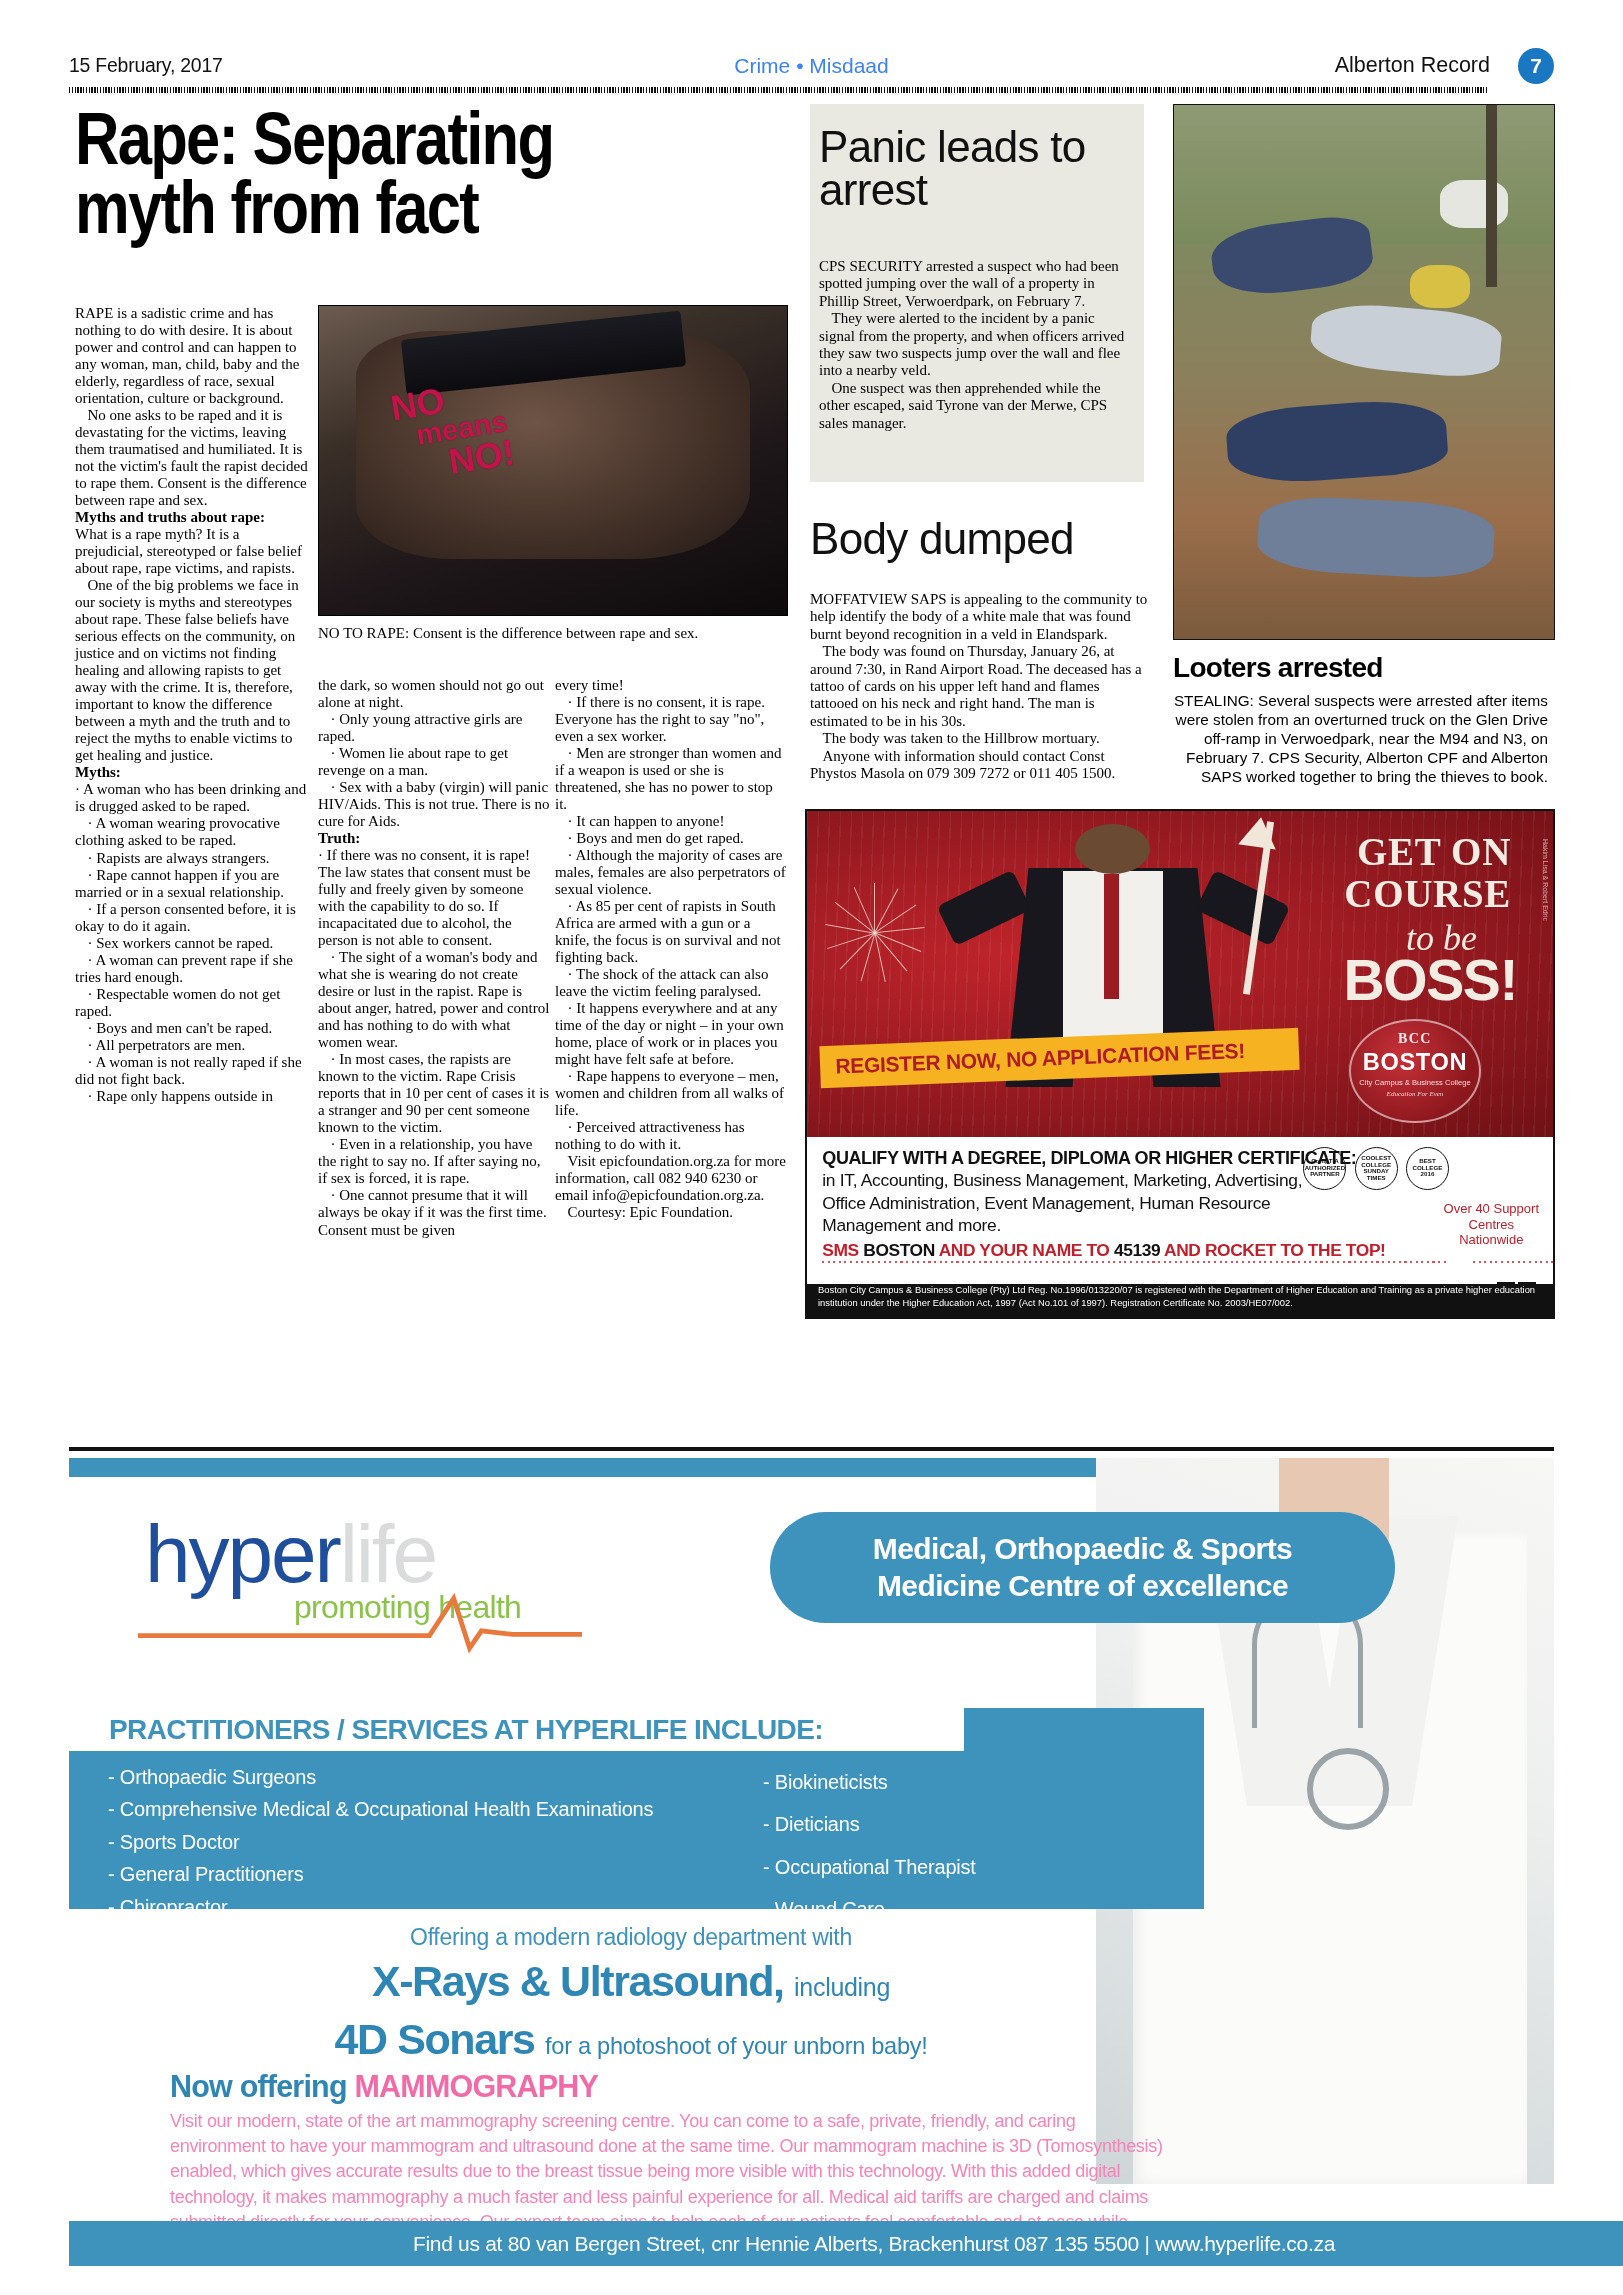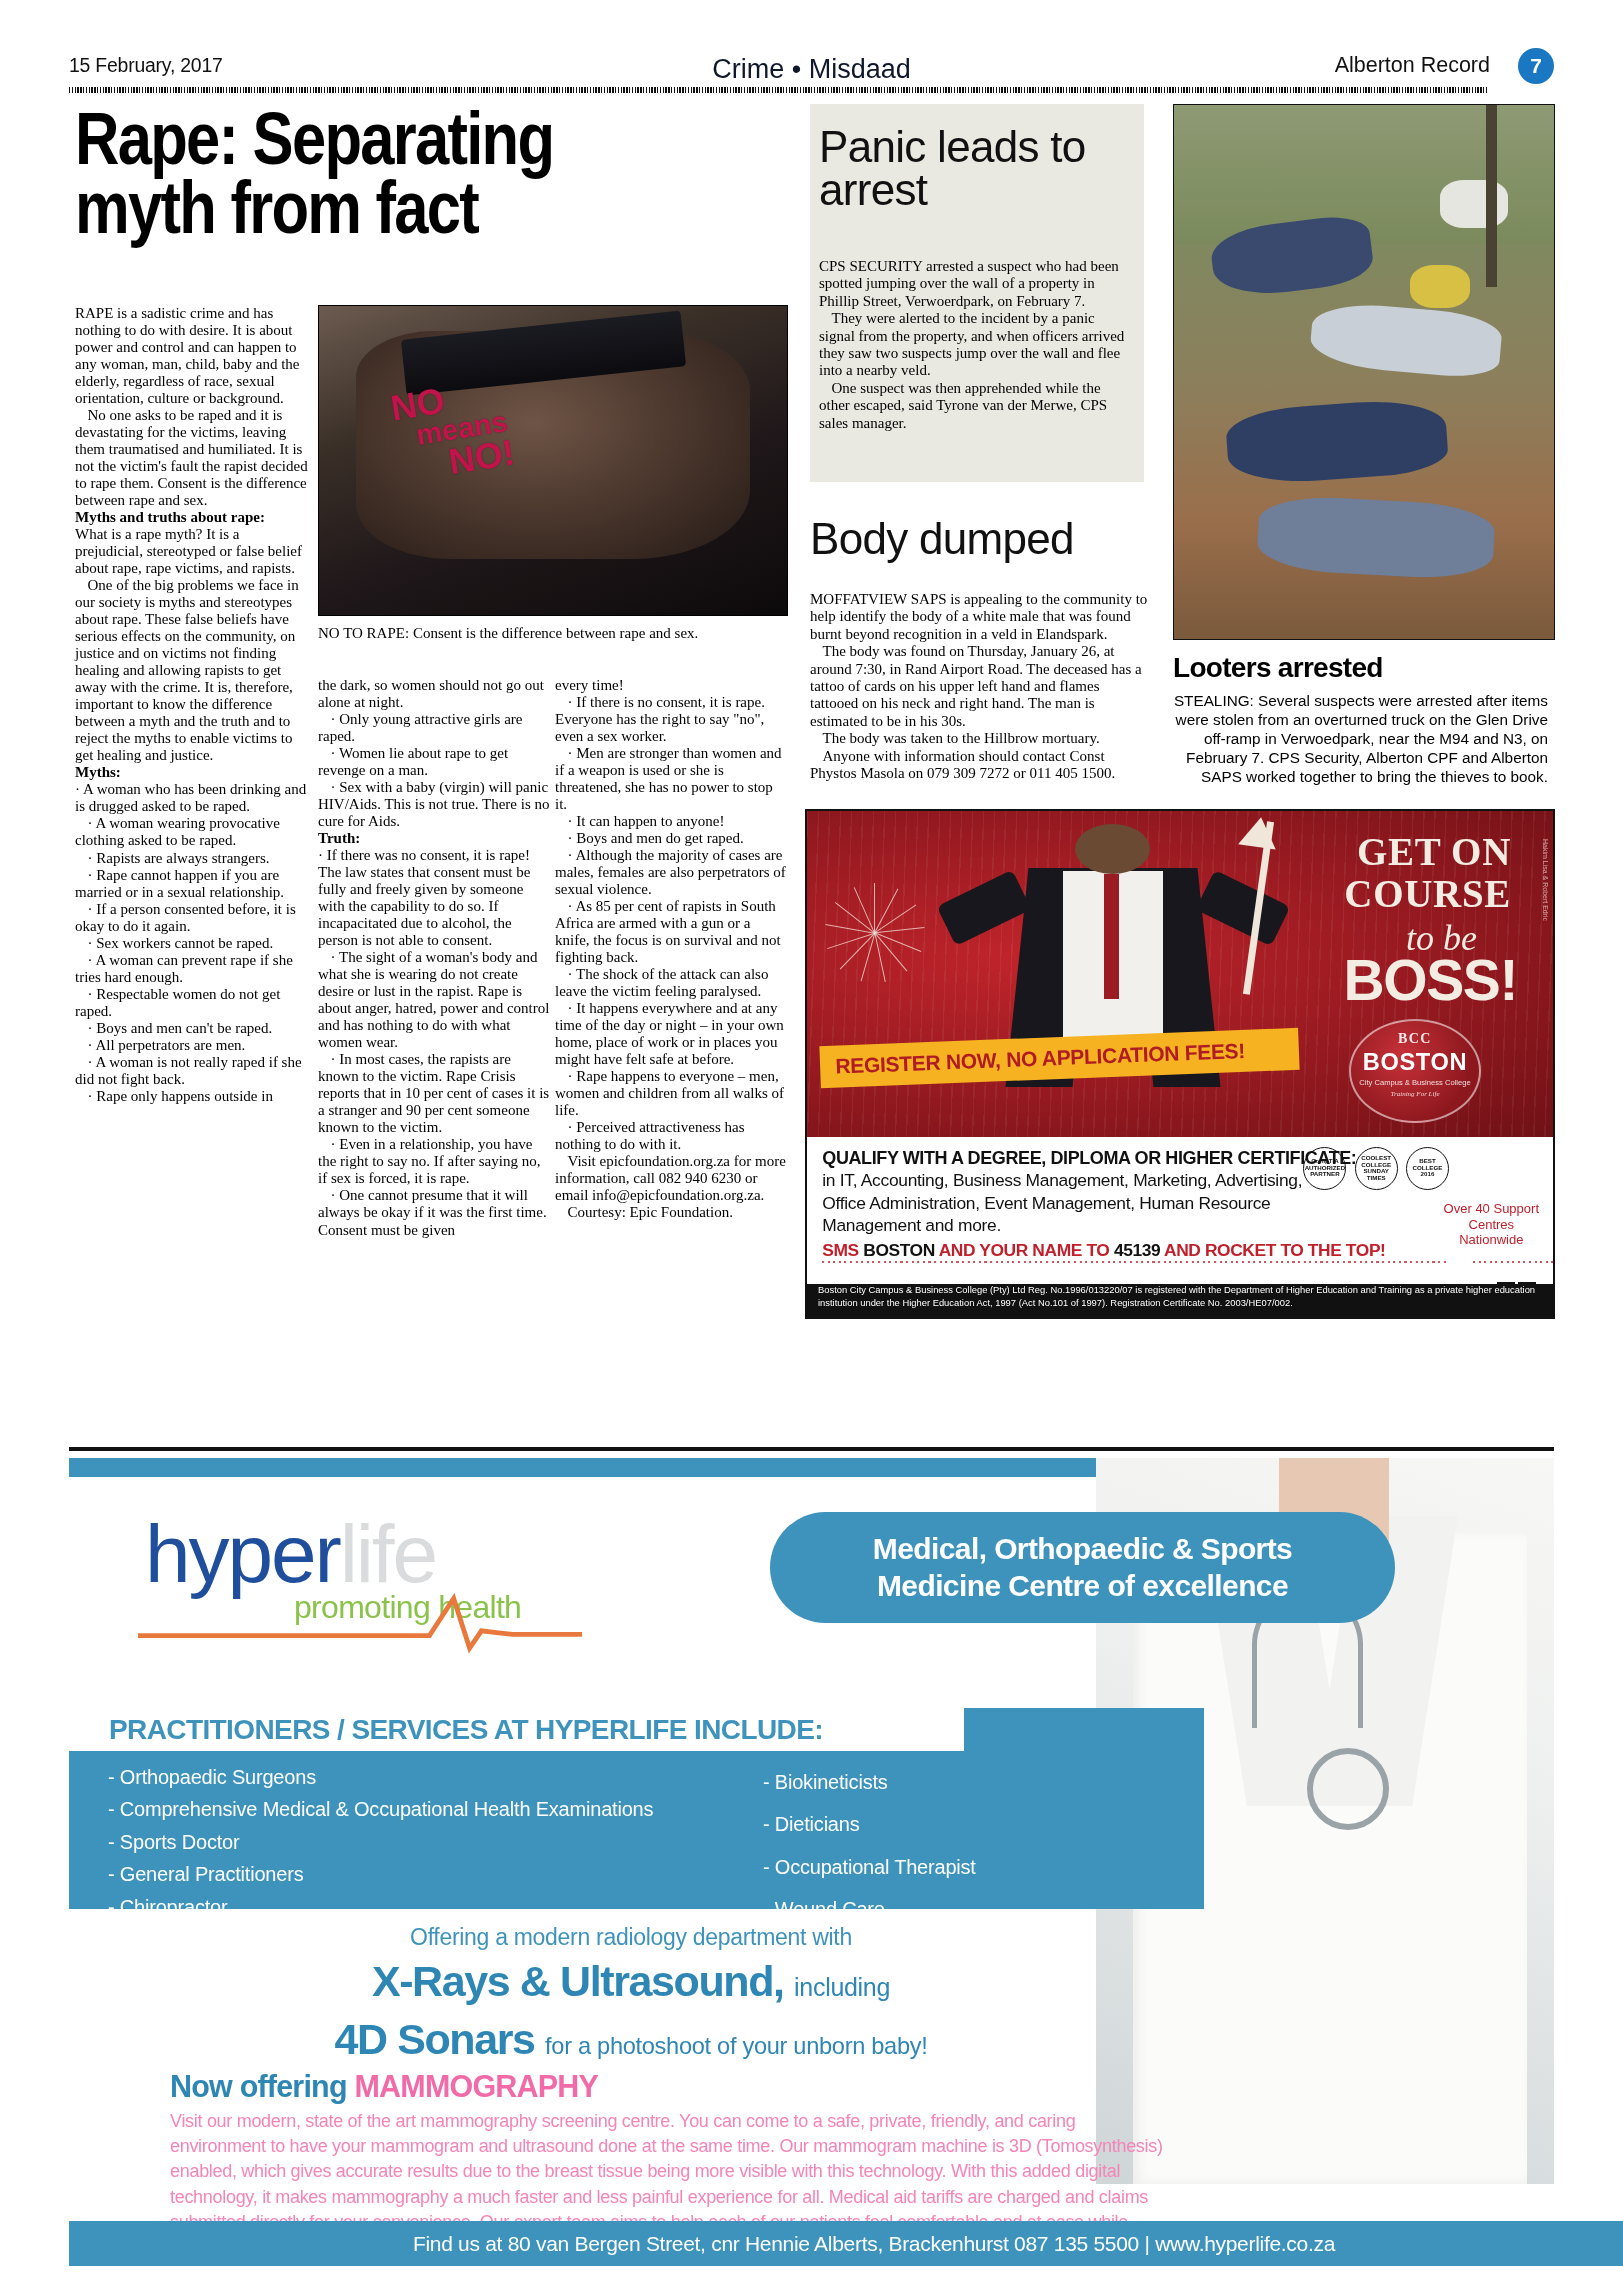--- a/index.html
+++ b/index.html
@@ -8,21 +8,21 @@
     width: 1624px; height: 2295px;
     font-family: "Liberation Serif", serif;
     position: relative;
     overflow: hidden;
   }
   .page { position:absolute; left:0; top:0; width:1624px; height:2295px; background:#fff; }
 
   
   .masthead { position:absolute; left:69px; top:54px; width:1485px; height:32px; }
   .mh-date { position:absolute; left:0; top:0; font-family:"Liberation Sans",sans-serif; font-size:19.4px; color:#111; letter-spacing:-0.2px;}
-  .mh-section { position:absolute; left:0; right:0; top:0; text-align:center; font-family:"Liberation Sans",sans-serif; font-size:27px; color:#0f172a; }
+  .mh-section { position:absolute; left:0; right:0; top:0; text-align:center; font-family:"Liberation Sans",sans-serif; font-size:21px; color:#3b82f6; }
   .mh-paper { position:absolute; right:64px; top:-1.4px; font-family:"Liberation Sans",sans-serif; font-size:21.5px; color:#111; }
   .mh-pagenum { position:absolute; right:0; top:-5.6px; width:36px; height:36px; border-radius:50%; background:#1a78c2;
                 color:#fff; font-family:"Liberation Sans",sans-serif; font-weight:bold; font-size:21px; text-align:center; line-height:36px; }
   .mh-rule { position:absolute; left:69px; top:87px; width:1418px; height:6.2px;
     background:repeating-linear-gradient(90deg,#111 0 1.4px, #fff 1.4px 2.8px); }
 
   
   .main-head { position:absolute; left:75px; top:104px; width:701px;
     font-family:"Liberation Sans",sans-serif; font-weight:bold; font-size:75px; line-height:0.92;
     letter-spacing:-2.1px; color:#000; transform: scaleX(0.82); transform-origin: left top; }
@@ -345,21 +345,21 @@
           <div class="hd"></div>
         </div>
       <div class="bt-word1">GET ON</div>
       <div class="bt-word2">COURSE</div>
       <div class="bt-word3">to be</div>
       <div class="bt-word4">BOSS!</div>
       <div class="bt-logo">
         <div class="bl1">BCC</div>
         <div class="bl2">BOSTON</div>
         <div class="bl3">City Campus &amp; Business College</div>
-        <div class="bl4">Training For Life</div>
+        <div class="bl4">Education For Even</div>
       </div>
       <div class="bt-ribbon">
         <span>REGISTER NOW, NO APPLICATION FEES!</span>
       </div>
       <div class="bt-side">Hakim Lisa &amp; Robert Edric</div>
     </div>
 
     <div class="boston-mid">
       <div class="bm-h">QUALIFY WITH A DEGREE, DIPLOMA OR HIGHER CERTIFICATE:</div>
       <div class="bm-p">in IT, Accounting, Business Management, Marketing, Advertising, Office Administration, Event Management, Human Resource Management and more.</div>

